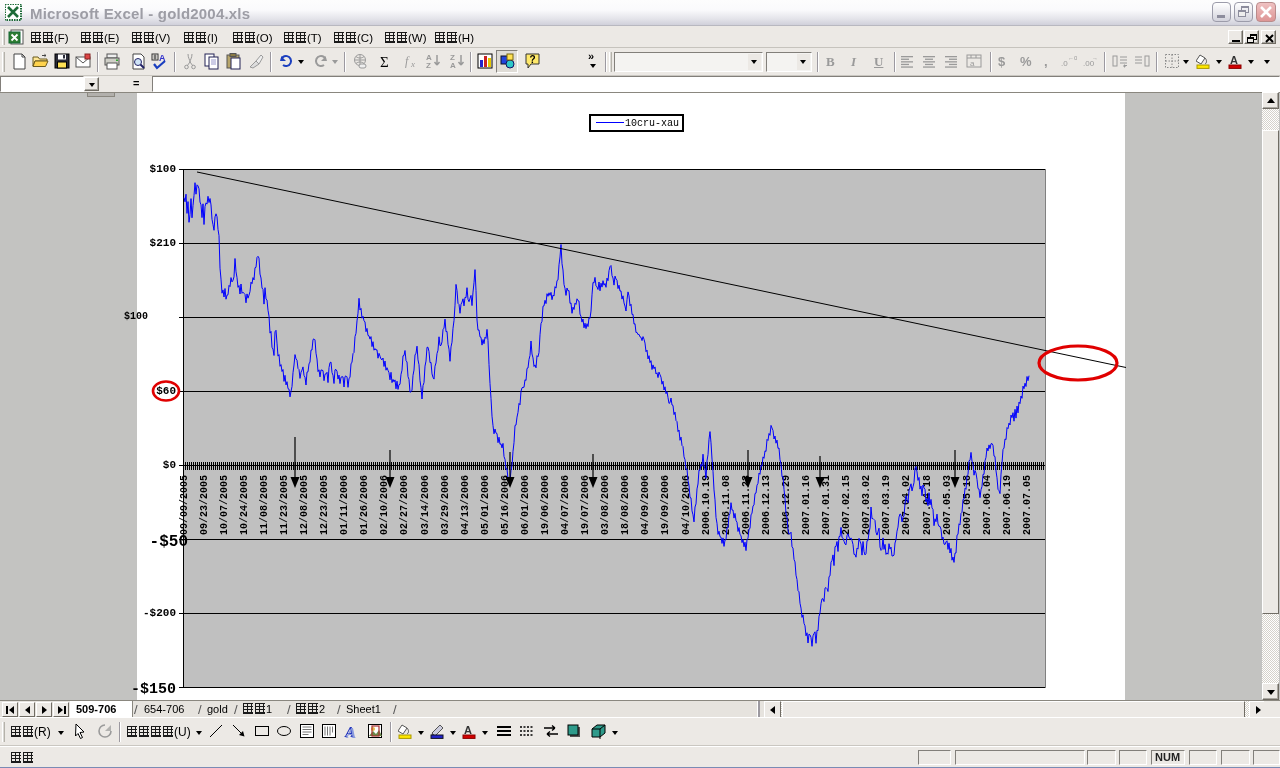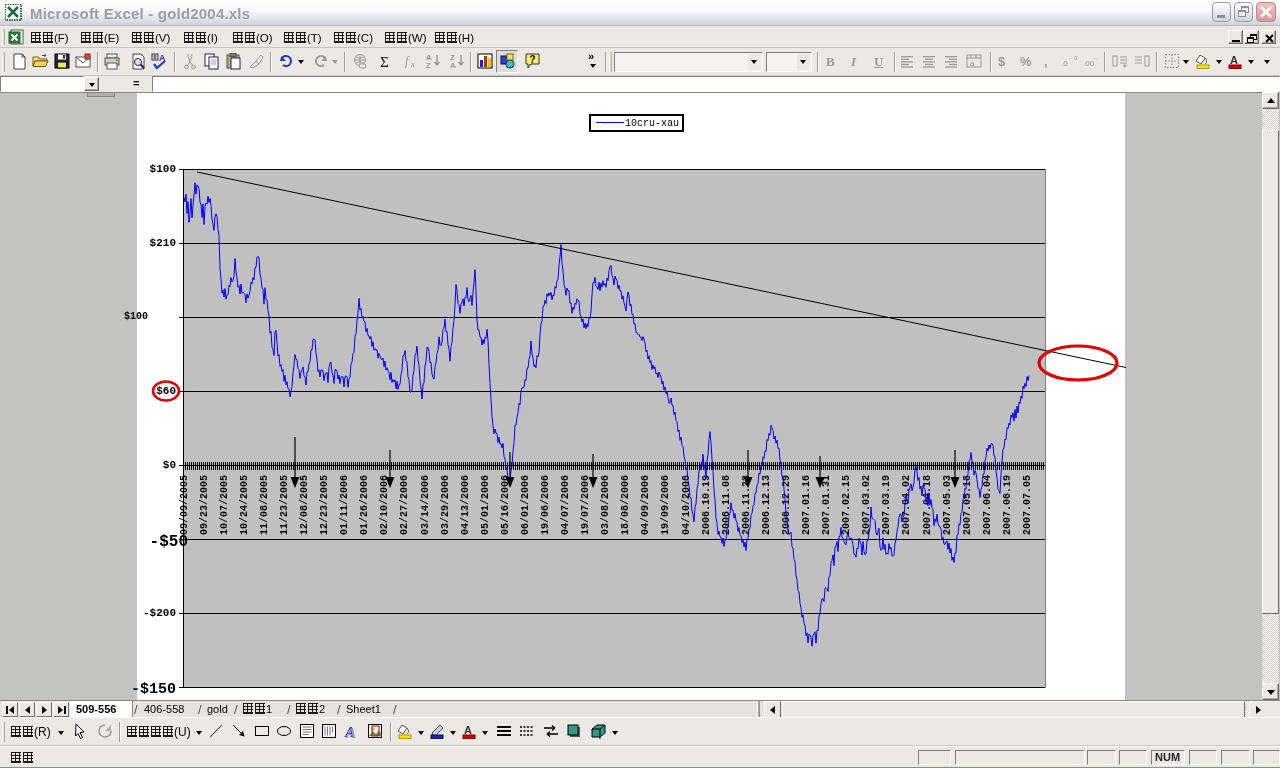--- a/index.html
+++ b/index.html
@@ -382,28 +382,28 @@
       <div class="ab" style="left:5px;top:3px;width:0;height:0;border-top:4px solid transparent;border-bottom:4px solid transparent;border-right:5px solid #000"></div>
     </div>
     <div class="btn3d" style="left:36px;top:1px;width:16px;height:15px;box-shadow:none">
       <div class="ab" style="left:5px;top:3px;width:0;height:0;border-top:4px solid transparent;border-bottom:4px solid transparent;border-left:5px solid #000"></div>
     </div>
     <div class="btn3d" style="left:53px;top:1px;width:16px;height:15px;box-shadow:none">
       <div class="ab" style="left:4px;top:3px;width:0;height:0;border-top:4px solid transparent;border-bottom:4px solid transparent;border-left:5px solid #000"></div>
       <div class="ab" style="left:10px;top:3px;width:2px;height:8px;background:#000"></div>
     </div>
     <div class="ab" style="left:70px;top:0;width:63px;height:17px;background:#fff;border-left:1px solid #fff;border-right:1px solid #8a877f"></div>
-    <div class="ab" style="left:76px;top:2px;font-size:11px;font-weight:bold;color:#000">509-556</div>
+    <div class="ab" style="left:76px;top:2px;font-size:11px;font-weight:bold;color:#000">509-706</div>
     <div class="ab" style="left:134px;top:1px;font-size:13px;color:#555">/</div>
     <div class="ab" style="left:198px;top:1px;font-size:13px;color:#555">/</div>
     <div class="ab" style="left:234px;top:1px;font-size:13px;color:#555">/</div>
     <div class="ab" style="left:287px;top:1px;font-size:13px;color:#555">/</div>
     <div class="ab" style="left:337px;top:1px;font-size:13px;color:#555">/</div>
     <div class="ab" style="left:393px;top:1px;font-size:13px;color:#555">/</div>
-    <div class="ab" style="left:144px;top:2px;font-size:11px;color:#000">406-558</div>
+    <div class="ab" style="left:144px;top:2px;font-size:11px;color:#000">654-706</div>
     <div class="ab" style="left:207px;top:2px;font-size:11px;color:#000">gold</div>
     <div class="ab" style="left:242px;top:2px;font-size:11px;color:#000"><span class="cjk"></span><span class="cjk"></span>1</div>
     <div class="ab" style="left:295px;top:2px;font-size:11px;color:#000"><span class="cjk"></span><span class="cjk"></span>2</div>
     <div class="ab" style="left:346px;top:2px;font-size:11px;color:#000">Sheet1</div>
     <div class="ab" style="left:757px;top:0;width:3px;height:17px;background:#9c99a0;border-left:1px solid #fff"></div>
     <div class="ab" style="left:764px;top:0;width:500px;height:17px;background:conic-gradient(#fff 0 25%,#d6d2ca 0 50%,#fff 0 75%,#d6d2ca 0) 0 0/2px 2px">
       <div class="btn3d" style="left:0;top:0;width:17px;height:17px;box-shadow:none">
         <div class="ab" style="left:5px;top:4px;width:0;height:0;border-top:4px solid transparent;border-bottom:4px solid transparent;border-right:5px solid #000"></div>
       </div>
       <div class="btn3d" style="left:18px;top:0;width:463px;height:17px;box-shadow:none"></div>

